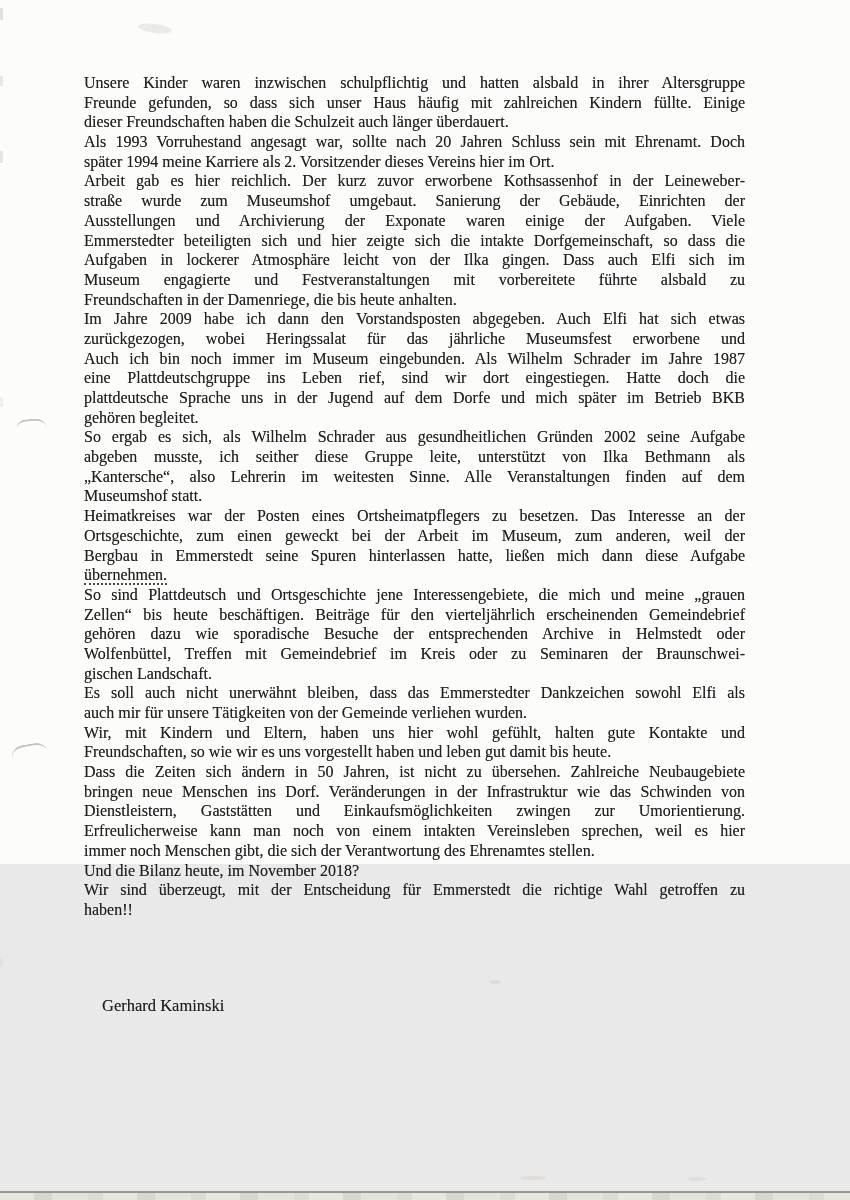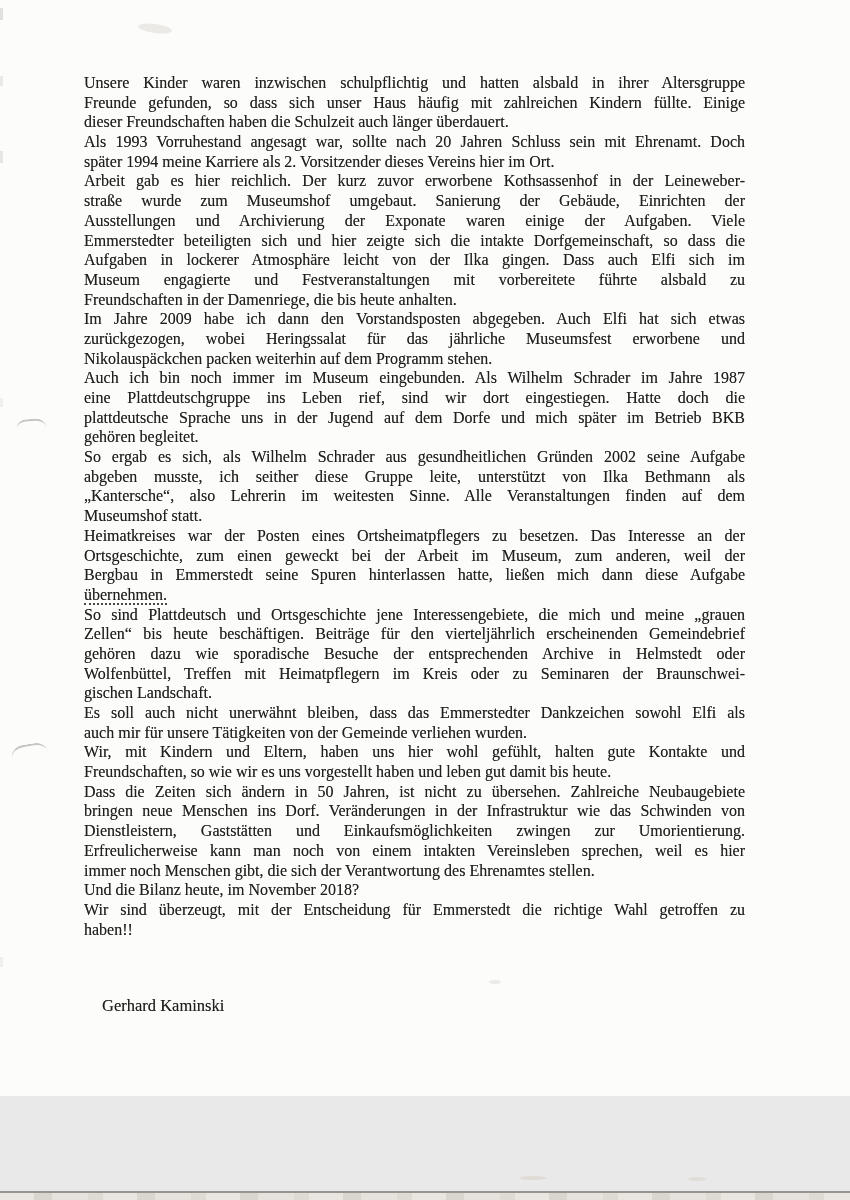--- a/index.html
+++ b/index.html
@@ -11,21 +11,21 @@
     background: #e9e9e9;
   }
   :root {
     --paper: #fcfcfa;
     --ink: #1f1f1f;
     --artifact: #b5b2ab;
   }
   .page {
     position: relative;
     width: 850px;
-    height: 1096px;
+    height: 864px;
     background: var(--paper);
     font-family: "Liberation Serif", "DejaVu Serif", serif;
     color: var(--ink);
   }
   .letter-body {
     position: absolute;
     left: 84px;
     top: 73px;
     width: 661px;
     font-size: 16px;
@@ -121,37 +121,36 @@
       <div class="line last">später 1994 meine Karriere als 2. Vorsitzender dieses Vereins hier im Ort.</div>
       <div class="line">Arbeit gab es hier reichlich. Der kurz zuvor erworbene Kothsassenhof  in der Leineweber-</div>
       <div class="line">straße wurde zum Museumshof umgebaut. Sanierung der Gebäude, Einrichten der</div>
       <div class="line">Ausstellungen und Archivierung der Exponate waren einige der Aufgaben. Viele</div>
       <div class="line">Emmerstedter beteiligten sich und hier zeigte sich die intakte Dorfgemeinschaft, so dass die</div>
       <div class="line">Aufgaben in lockerer Atmosphäre leicht von der Ilka gingen. Dass auch Elfi sich im</div>
       <div class="line">Museum engagierte und Festveranstaltungen mit vorbereitete führte alsbald zu</div>
       <div class="line last">Freundschaften in der Damenriege, die bis heute anhalten.</div>
       <div class="line">Im Jahre 2009 habe ich dann den Vorstandsposten abgegeben. Auch Elfi hat sich etwas</div>
       <div class="line">zurückgezogen, wobei Heringssalat für das jährliche Museumsfest erworbene und</div>
-      <div class="line last">Nikolauspäckchen packen weiterhin auf dem Programm stehen.</div>
       <div class="line">Auch ich bin noch immer im Museum eingebunden. Als Wilhelm Schrader im Jahre 1987</div>
       <div class="line">eine Plattdeutschgruppe ins Leben rief, sind wir dort eingestiegen. Hatte doch die</div>
       <div class="line">plattdeutsche Sprache uns in der Jugend auf dem Dorfe und mich später im Betrieb BKB</div>
       <div class="line last">gehören begleitet.</div>
       <div class="line">So ergab es sich, als Wilhelm Schrader aus gesundheitlichen Gründen 2002 seine Aufgabe</div>
       <div class="line">abgeben musste, ich seither diese Gruppe leite, unterstützt von Ilka Bethmann als</div>
       <div class="line">„Kantersche“, also Lehrerin im weitesten Sinne. Alle Veranstaltungen finden auf dem</div>
       <div class="line last">Museumshof statt.</div>
       <div class="line">Heimatkreises war der Posten eines Ortsheimatpflegers zu besetzen. Das Interesse an der</div>
       <div class="line">Ortsgeschichte, zum einen geweckt bei der Arbeit im Museum, zum anderen, weil der</div>
       <div class="line">Bergbau in Emmerstedt seine Spuren hinterlassen hatte, ließen mich dann diese Aufgabe</div>
       <div class="line last"><span class="dotted-underline">übernehmen.</span></div>
       <div class="line">So sind Plattdeutsch und Ortsgeschichte jene Interessengebiete, die mich und meine „grauen</div>
       <div class="line">Zellen“ bis heute beschäftigen. Beiträge für den vierteljährlich erscheinenden Gemeindebrief</div>
       <div class="line">gehören dazu wie sporadische Besuche der entsprechenden Archive in Helmstedt oder</div>
-      <div class="line">Wolfenbüttel, Treffen mit Heimatpflegern im Kreis oder zu Seminaren der Braunschwei-</div>
+      <div class="line">Wolfenbüttel, Treffen mit Gemeindebrief im Kreis oder zu Seminaren der Braunschwei-</div>
       <div class="line last">gischen Landschaft.</div>
       <div class="line">Es soll auch nicht unerwähnt bleiben, dass das Emmerstedter Dankzeichen sowohl Elfi als</div>
       <div class="line last">auch mir für unsere Tätigkeiten von der Gemeinde verliehen wurden.</div>
       <div class="line">Wir, mit Kindern und Eltern, haben uns hier wohl gefühlt, halten gute Kontakte und</div>
       <div class="line last">Freundschaften, so wie wir es uns vorgestellt haben und leben gut damit bis heute.</div>
       <div class="line">Dass die Zeiten sich ändern in 50 Jahren, ist nicht zu übersehen. Zahlreiche Neubaugebiete</div>
       <div class="line">bringen neue Menschen ins Dorf. Veränderungen in der Infrastruktur wie das Schwinden von</div>
       <div class="line">Dienstleistern, Gaststätten und Einkaufsmöglichkeiten zwingen zur Umorientierung.</div>
       <div class="line">Erfreulicherweise kann man noch von einem intakten Vereinsleben sprechen, weil es hier</div>
       <div class="line last">immer noch Menschen gibt, die sich der Verantwortung des Ehrenamtes stellen.</div>

